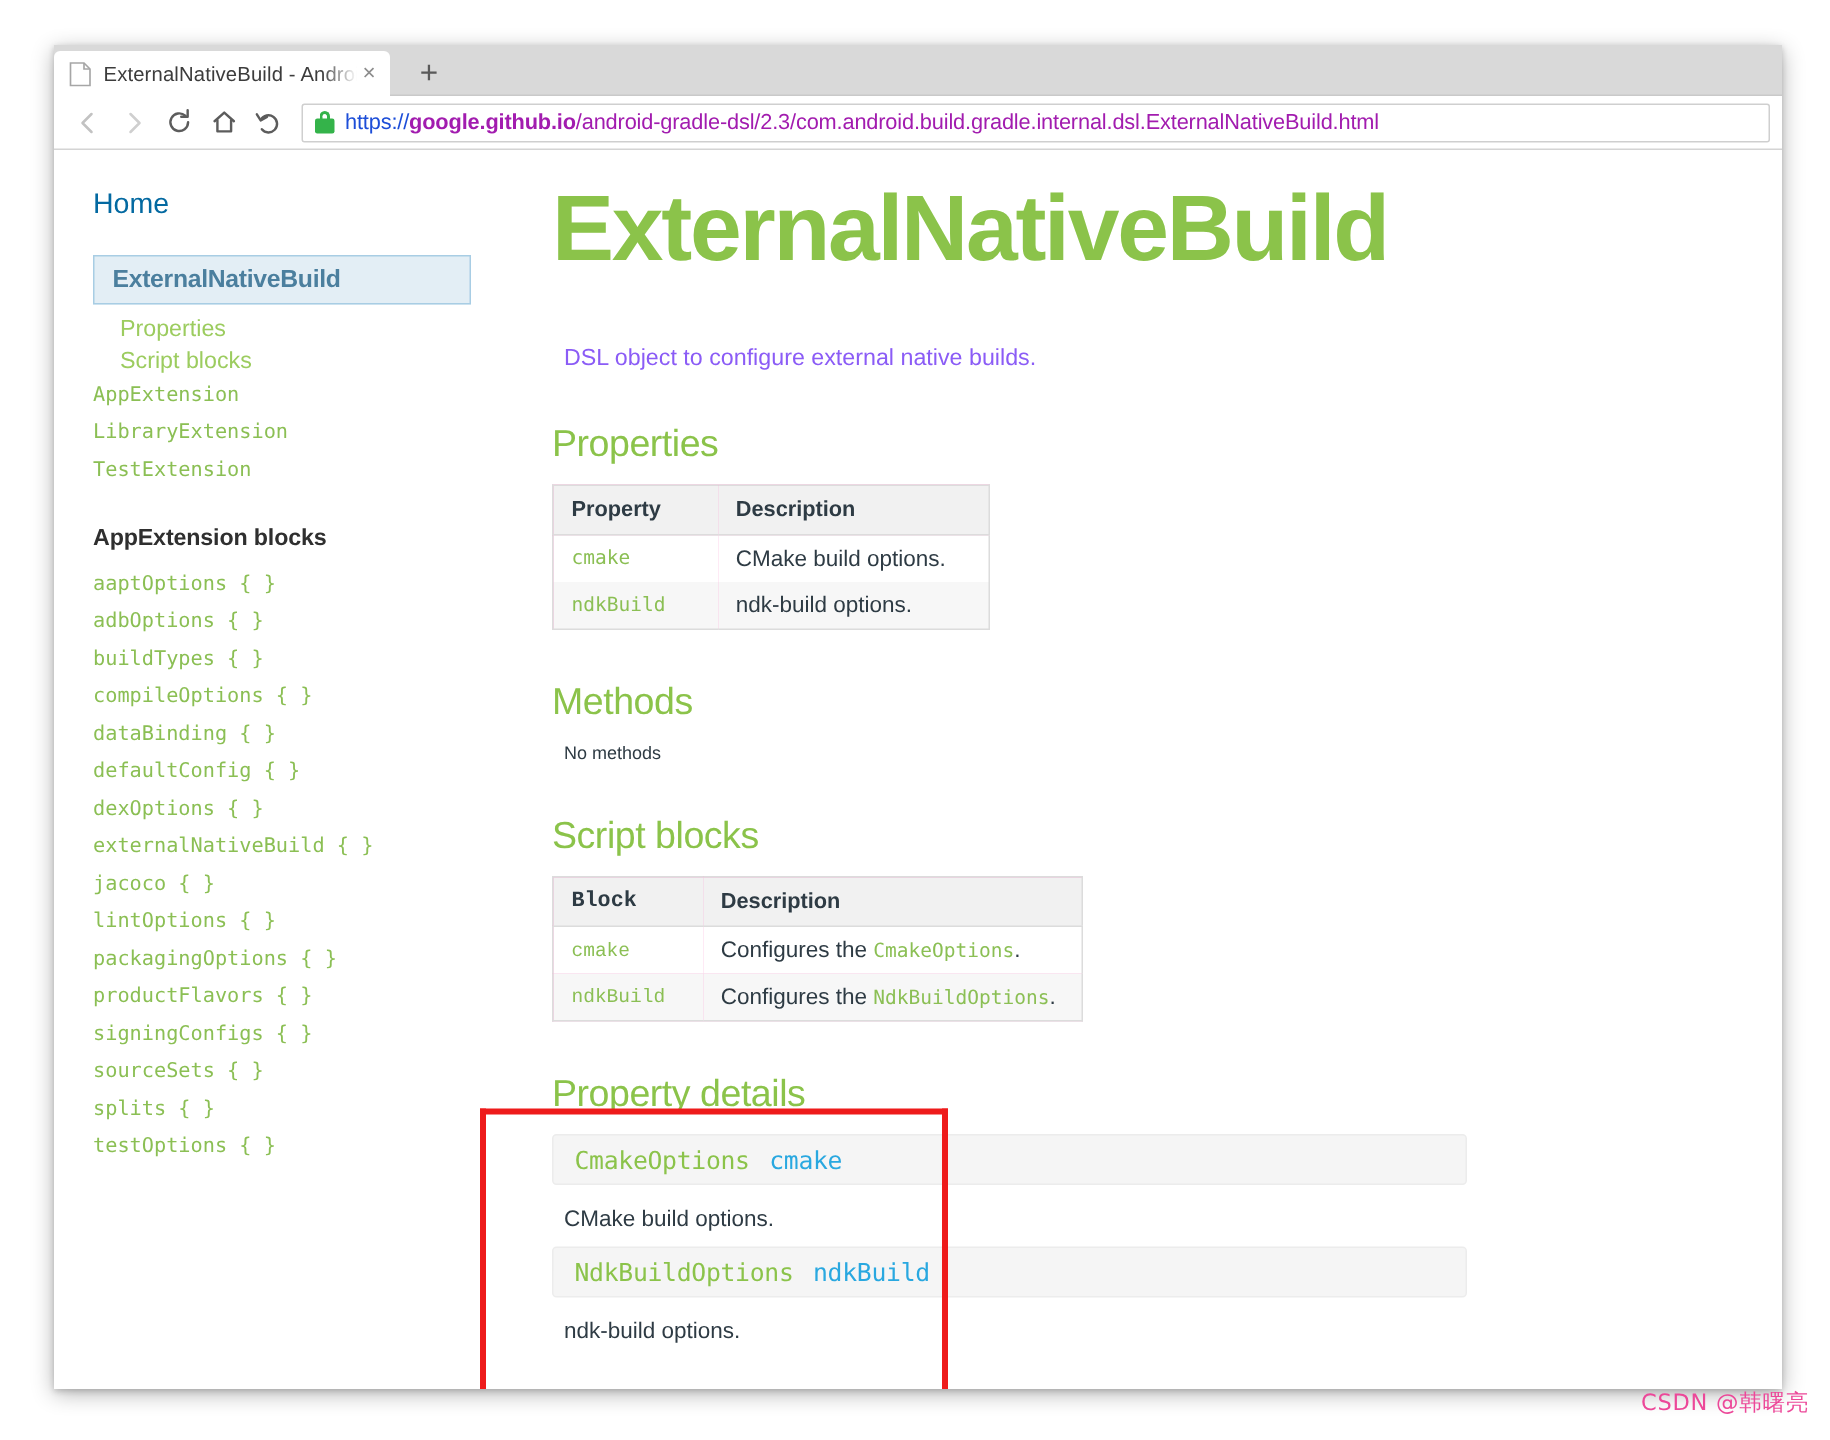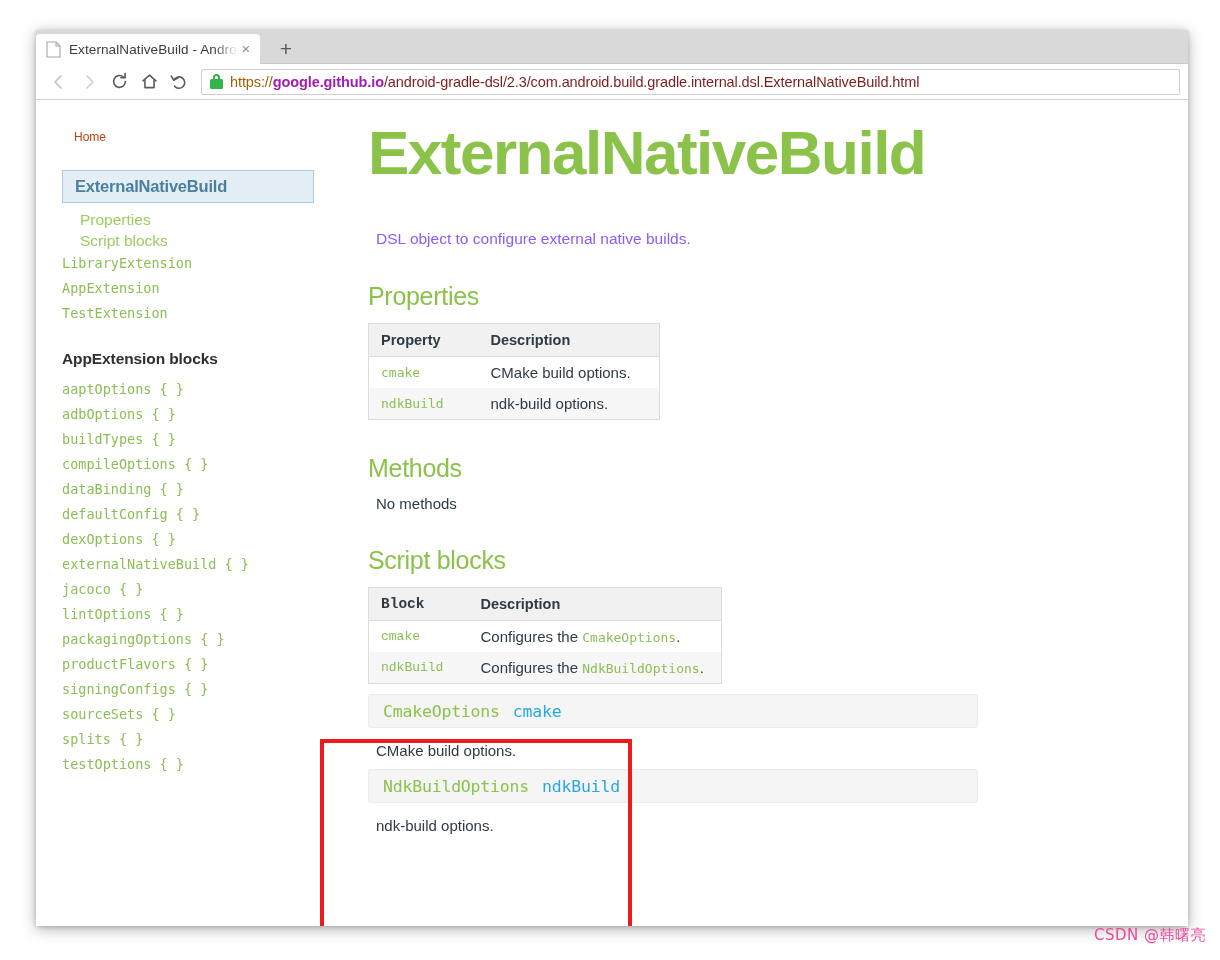--- a/index.html
+++ b/index.html
@@ -129,44 +129,44 @@
     border-bottom: none;
     border-top-left-radius: 4px;
     border-top-right-radius: 4px;
   }
   #url-text {
     font-size: 14.5px;
     white-space: nowrap;
     color: #8b8b8b;
     letter-spacing: -0.1px;
   }
-  #url-text .scheme { color: #a16207; }
+  #url-text .scheme { color: #1d4ed8; }
   #url-text .host   { color: #a21caf; font-weight: bold; }
-  #url-text .path   { color: #7f1d1d; }
+  #url-text .path   { color: #a21caf; }
 
   
   #viewport {
     position: relative;
     height: calc(896px - 34px - 37px);
     background: #ffffff;
     overflow: hidden;
     display: flex;
   }
 
   
   #sidebar {
     flex: 0 0 auto;
     width: 288px;
     padding: 26px 0 0 26px;
     background: #ffffff;
   }
   .nav-home {
-    font-size: 12px;
-    color: #c2410c;
-    margin: 0 0 22px 12px;
+    font-size: 19px;
+    color: #0369a1;
+    margin: 0 0 22px 0;
     line-height: 22px;
   }
   #nav-current {
     width: 252px;
     height: 33px;
     background: #e3eef5;
     border: 1px solid #a8cde4;
     display: flex; align-items: center;
     padding-left: 12px;
     margin-bottom: 6px;
@@ -220,21 +220,21 @@
     margin: 42px 0 0 8px;
   }
   h2.section {
     font-size: 25px;
     color: #8bc34a;
     font-weight: normal;
     margin: 34px 0 12px 0;
     letter-spacing: -0.3px;
   }
   .no-methods {
-    font-size: 15px;
+    font-size: 12px;
     color: #2e3b44;
     margin: 0 0 0 8px;
   }
 
   table.dsl {
     border-collapse: collapse;
     border: 1px solid #dcdcdc;
     background: #f9a8d4;
   }
   table.dsl th {
@@ -396,22 +396,22 @@
 
         <div class="nav-home">Home</div>
 
         <div id="nav-current">
           <span>ExternalNativeBuild</span>
         </div>
 
         <div class="nav-sub">Properties</div>
         <div class="nav-sub">Script blocks</div>
 
+        <div class="nav-code type">AppExtension</div>
         <div class="nav-code type">LibraryExtension</div>
-        <div class="nav-code type">AppExtension</div>
         <div class="nav-code type">TestExtension</div>
 
         <div class="nav-section-title">AppExtension blocks</div>
         <div class="nav-code">aaptOptions { }</div>
         <div class="nav-code">adbOptions { }</div>
         <div class="nav-code">buildTypes { }</div>
         <div class="nav-code">compileOptions { }</div>
         <div class="nav-code">dataBinding { }</div>
         <div class="nav-code">defaultConfig { }</div>
         <div class="nav-code">dexOptions { }</div>
@@ -468,20 +468,21 @@
               <td class="codecell">cmake</td>
               <td><span>Configures the </span><span class="inline-code">CmakeOptions</span><span>.</span></td>
             </tr>
             <tr class="even">
               <td class="codecell">ndkBuild</td>
               <td><span>Configures the </span><span class="inline-code">NdkBuildOptions</span><span>.</span></td>
             </tr>
           </tbody>
         </table>
 
+        <h2 class="section">Property details</h2>
 
         <div class="prop-header">
           <span class="ptype">CmakeOptions</span>
           <span class="pname">cmake</span>
         </div>
         <p class="prop-desc">CMake build options.</p>
 
         <div class="prop-header">
           <span class="ptype">NdkBuildOptions</span>
           <span class="pname">ndkBuild</span>

